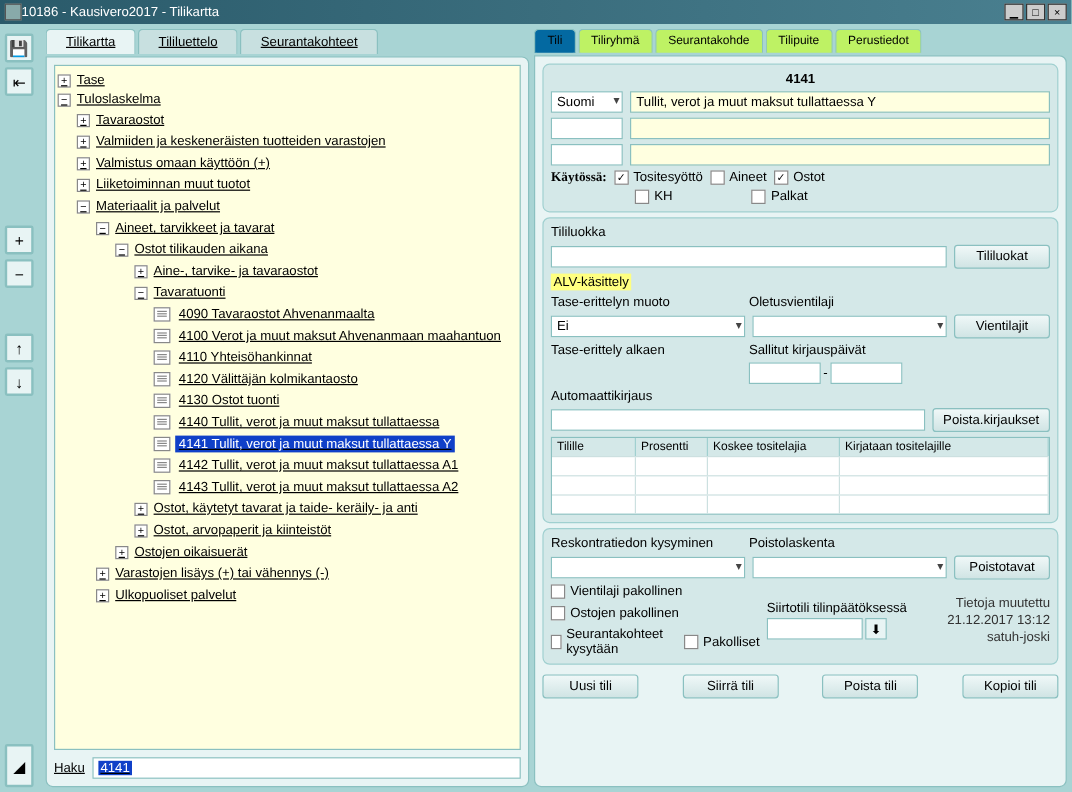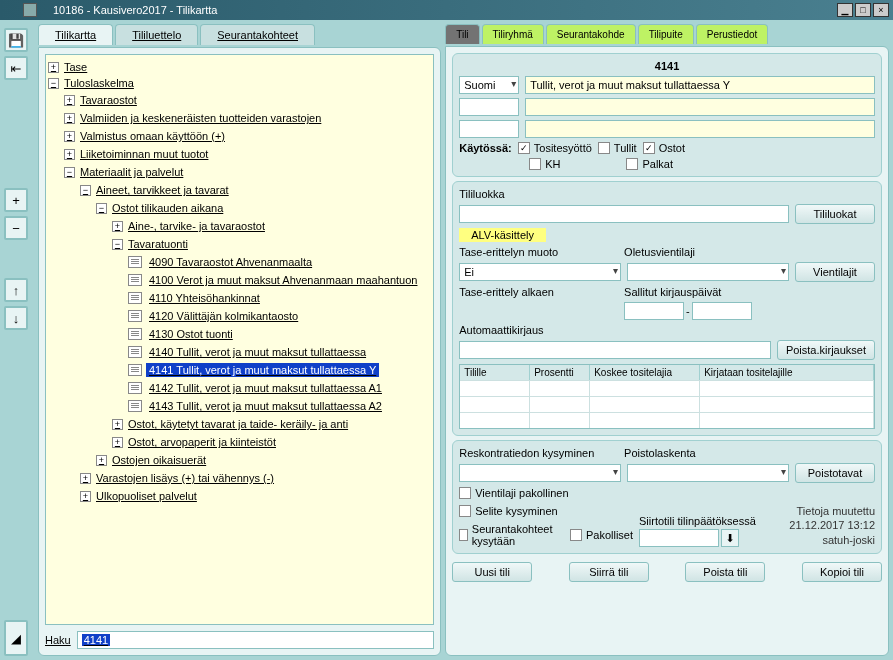--- a/index.html
+++ b/index.html
@@ -1,18 +1,18 @@
 <!DOCTYPE html>
 <html><head>
 <meta charset="utf-8">
 <style>
 * { box-sizing: border-box; margin: 0; padding: 0; font-family: Tahoma, Arial, sans-serif; font-size: 11px; }
 body { background: #a8d4d4; width: 893px; height: 660px; overflow: hidden; }
 .titlebar { background: linear-gradient(to right, #2a5a6a, #4a8090); height: 20px; display: flex; align-items: center; padding: 0 4px; color: #fff; justify-content: space-between; }
-.titlebar-left { display: flex; align-items: center; gap: 16px; margin-left: 19px; }
+.titlebar-left { display: flex; align-items: center; gap: 0; }
 .title-icon { width: 14px; height: 14px; background: #8aa; border: 1px solid #555; }
 .titlebar-right { display: flex; gap: 2px; }
 .win-btn { width: 16px; height: 14px; background: #ccc; border: 1px solid #333; font-size: 9px; line-height: 12px; text-align: center; cursor: pointer; color: #000; }
 .main { display: flex; height: 640px; background: #a8d4d4; padding: 4px; gap: 4px; }
 .left-toolbar { width: 32px; display: flex; flex-direction: column; gap: 4px; padding-top: 4px; }
 .tool-btn { width: 24px; height: 24px; background: #e8f4f4; border: 2px solid #8ac0c0; border-radius: 2px; display: flex; align-items: center; justify-content: center; cursor: pointer; font-size: 13px; }
 .tool-spacer { height: 100px; }
 
 .left-panel { width: 430px; display: flex; flex-direction: column; text-decoration: underline; }
 .tabs { display: flex; margin-bottom: 2px; }
@@ -27,35 +27,35 @@
 .tree-label { padding: 1px 3px; }
 .tree-label.selected { background: #1040c8; color: #fff; }
 .indent { display: inline-block; width: 16px; height: 16px; flex-shrink: 0; }
 .search-row { display: flex; align-items: center; gap: 6px; margin-top: 6px; }
 .search-input { flex: 1; background: #fff; border: 1px solid #8ac0c0; padding: 2px 4px; color: #fff; }
 .search-input .sel { background: #1040c8; color: #fff; padding: 0 2px; }
 
 .right-panels { flex: 1; display: flex; flex-direction: column; gap: 2px; }
 .right-tabs { display: flex; }
 .rtab { padding: 4px 10px; background: #bef264; border: 1px solid #8ac0c0; border-bottom: none; border-radius: 4px 4px 0 0; margin-right: 2px; cursor: pointer; font-size: 10px; }
-.rtab.active { background: #737373; }
+.rtab.active { background: #0369a1; }
 .right-body { flex: 1; background: #e8f4f4; border: 1px solid #8ac0c0; border-radius: 0 6px 6px 6px; padding: 6px; display: flex; flex-direction: column; gap: 4px; }
 .sect { background: #d4e8e8; border: 1px solid #a0d0d0; border-radius: 6px; padding: 6px; }
 .row { display: flex; align-items: center; gap: 6px; margin-bottom: 4px; }
 .row:last-child { margin-bottom: 0; }
 .account-no { font-weight: bold; text-align: center; flex: 1; }
 .select { background: #fff; border: 1px solid #8ac0c0; padding: 2px 16px 2px 4px; position: relative; min-width: 60px; height: 18px; }
 .select::after { content: "▾"; position: absolute; right: 2px; top: 1px; color: #444; font-size: 10px; }
 .input { background: #fff; border: 1px solid #8ac0c0; padding: 2px 4px; height: 18px; }
 .input-long { flex: 1; background: #ffffe0; border: 1px solid #8ac0c0; padding: 2px 4px; height: 18px; }
 .label { color: #000; }
-.label-b { font-weight: bold; }
+.label-b { font-weight: bold; font-family: Liberation Serif, serif; }
 .chk { display: inline-flex; align-items: center; gap: 4px; }
 .chk-box { width: 12px; height: 12px; border: 1px solid #888; background: #fff; display: inline-flex; align-items: center; justify-content: center; font-size: 9px; color: #000; }
-.hl { background: #ffff80; padding: 1px 12px; }
+.hl { background: #ffff80; padding: 1px 2px; }
 .btn { background: linear-gradient(#f0f8f8, #d0e4e4); border: 1px solid #8ac0c0; border-radius: 3px; padding: 3px 8px; cursor: pointer; min-width: 80px; text-align: center; font-size: 11px; }
 .grid { background: #fff; border: 1px solid #8ac0c0; }
 .grid-header { display: flex; background: #d4e8e8; }
 .grid-header > div { padding: 2px 4px; border-right: 1px solid #a0d0d0; font-size: 10px; }
 .grid-row { display: flex; height: 16px; border-top: 1px solid #cce0e0; }
 .grid-row > div { border-right: 1px solid #cce0e0; }
 .footer-info { text-align: right; font-size: 10px; color: #333; line-height: 1.3; }
 .btn-row { display: flex; gap: 6px; justify-content: space-between; margin-top: 4px; }
 .small-input { background: #fff; border: 1px solid #8ac0c0; height: 18px; width: 80px; }
 .wl-btn { width: 18px; height: 18px; border: 1px solid #8ac0c0; background: #e8f4f4; display: inline-flex; align-items: center; justify-content: center; cursor: pointer; }
@@ -310,21 +310,21 @@
           <div class="input-long" style="background:#ffffe0"></div>
         </div>
         <div class="row">
           <span class="label-b">Käytössä:</span>
           <span class="chk">
               <span class="chk-box">✓</span>
               <span>Tositesyöttö</span>
             </span>
           <span class="chk">
               <span class="chk-box"></span>
-              <span>Tullit</span>
+              <span>Aineet</span>
             </span>
           <span class="chk">
               <span class="chk-box">✓</span>
               <span>Ostot</span>
             </span>
         </div>
         <div class="row" style="padding-left:70px;gap:18px">
           <span class="chk">
               <span class="chk-box"></span>
               <span>KH</span>
@@ -417,29 +417,29 @@
           <div style="flex:1"><span class="label">Reskontratiedon kysyminen</span></div>
           <div style="flex:1"><span class="label">Poistolaskenta</span></div>
           <div style="width:86px"></div>
         </div>
         <div class="row">
           <div class="select" style="flex:1"></div>
           <div class="select" style="flex:1"></div>
           <div class="btn">Poistotavat</div>
         </div>
 
-        <div class="row" style="align-items:flex-end">
+        <div class="row" style="align-items:center">
           <div style="flex:1">
             <div class="chk" style="margin-bottom:6px">
                 <span class="chk-box"></span>
                 <span>Vientilaji pakollinen</span>
               </div>
             <div class="chk" style="margin-bottom:6px">
                 <span class="chk-box"></span>
-                <span>Selite kysyminen</span>
+                <span>Ostojen pakollinen</span>
               </div>
             <div style="display:flex;gap:14px">
               <div class="chk">
                   <span class="chk-box"></span>
                   <span>Seurantakohteet kysytään</span>
                 </div>
               <div class="chk">
                   <span class="chk-box"></span>
                   <span>Pakolliset</span>
                 </div>

